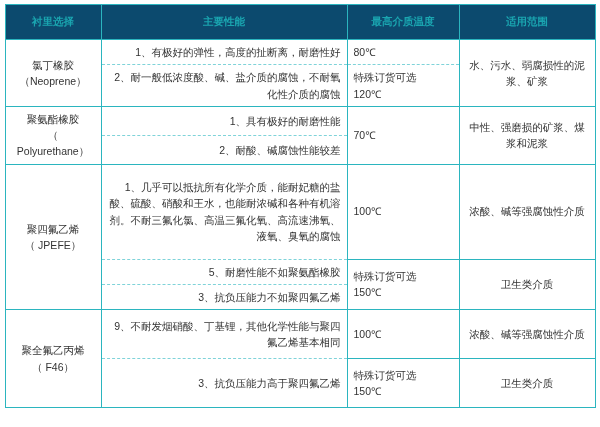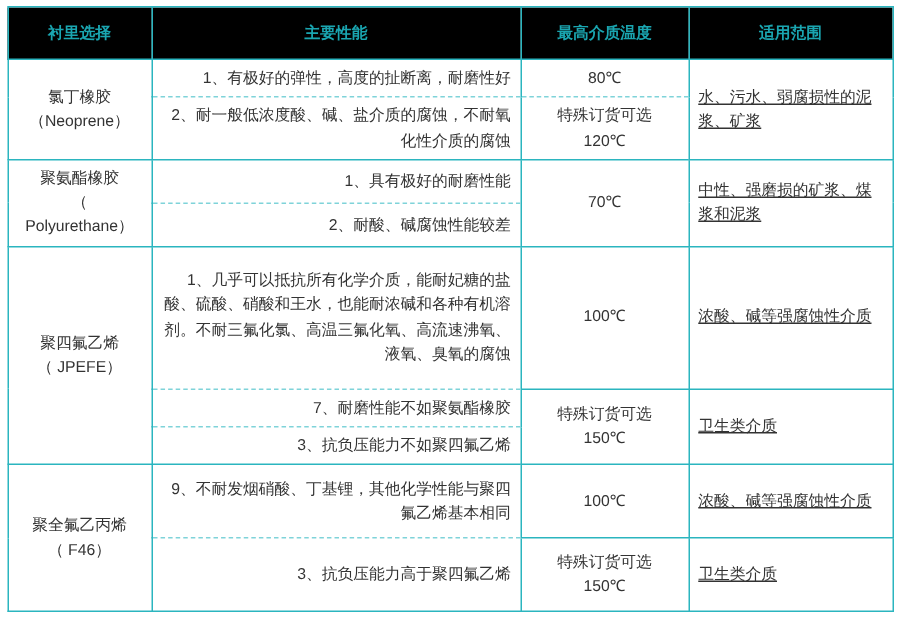--- a/index.html
+++ b/index.html
@@ -26,55 +26,55 @@
 
   #lining-table th,
   #lining-table td {
     border: 1px solid #2bb5bf;
     vertical-align: middle;
     padding: 4px 6px;
     font-size: 10.5px;
     line-height: 1.55;
   }
   thead th {
-    background: #000000;
+    background: #0c4a6e;
     font-weight: bold;
     color: #1aa5b0;
     text-align: center;
     font-size: 11px;
     height: 26px;
     padding: 3px 6px;
+    font-family: Liberation Mono, monospace;
   }
   thead th.left-head {
     text-align: center;
     padding-left: 10px;
   }
   td.mat {
     text-align: center;
     font-weight: normal;
     color: #333333;
     font-size: 11px;
     line-height: 1.7;
     padding: 4px 2px;
   }
   td.perf {
     text-align: right;
     padding-left: 10px;
     padding-right: 10px;
   }
   td.temp {
-    text-align: center;
+    text-align: left;
     line-height: 1.6;
   }
   td.scope {
-    text-align: left;
+    text-align: center;
     padding-left: 10px;
     padding-right: 8px;
     line-height: 1.7;
-    text-decoration: underline;
   }
   .dashed-bottom { border-bottom: 1px dashed #7fd3d9 !important; }
   .dashed-top { border-top: 1px dashed #7fd3d9 !important; }
   .nowrapline { white-space: pre-line; }
 </style>
 </head>
 <body>
 
 <table id="lining-table">
   <colgroup>
@@ -118,21 +118,21 @@
     </tr>
 
     <tr>
       <td class="mat nowrapline" rowspan="3">聚四氟乙烯
 （ JPEFE）</td>
       <td class="perf dashed-bottom" style="height:86px;margin-left:33px;">1、几乎可以抵抗所有化学介质，能耐妃糖的盐酸、硫酸、硝酸和王水，也能耐浓碱和各种有机溶剂。不耐三氟化氯、高温三氟化氧、高流速沸氧、液氧、臭氧的腐蚀</td>
       <td class="temp">100℃</td>
       <td class="scope">浓酸、碱等强腐蚀性介质</td>
     </tr>
     <tr>
-      <td class="perf dashed-top dashed-bottom">7、耐磨性能不如聚氨酯橡胶</td>
+      <td class="perf dashed-top dashed-bottom">5、耐磨性能不如聚氨酯橡胶</td>
       <td class="temp nowrapline" rowspan="2">特殊订货可选
 150℃</td>
       <td class="scope" rowspan="2">卫生类介质</td>
     </tr>
     <tr>
       <td class="perf dashed-top">3、抗负压能力不如聚四氟乙烯</td>
     </tr>
 
     <tr>
       <td class="mat nowrapline" rowspan="2">聚全氟乙丙烯

